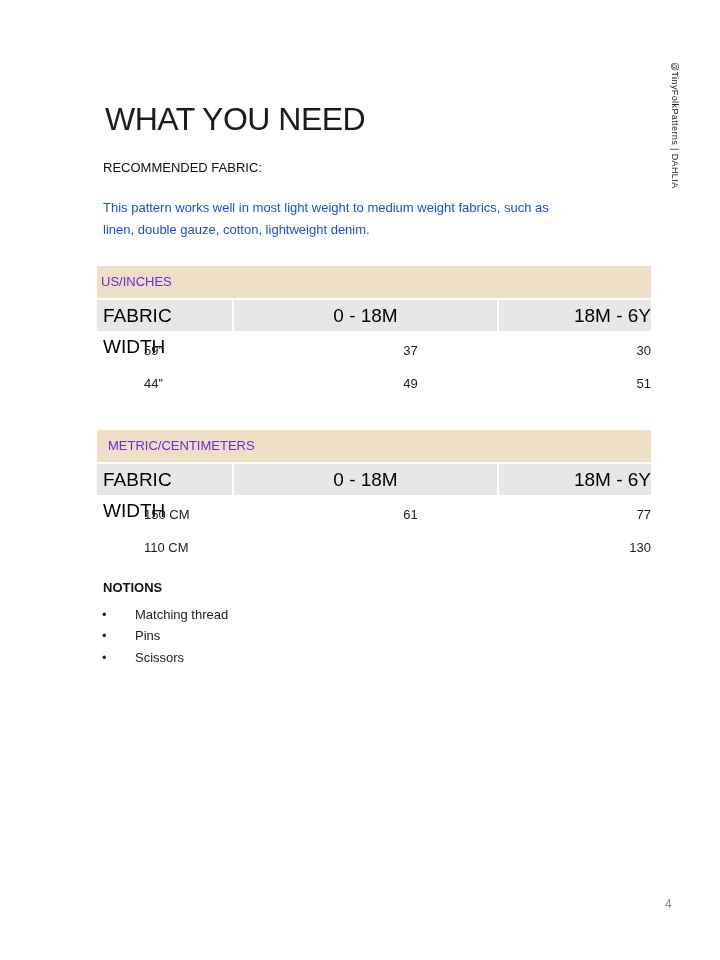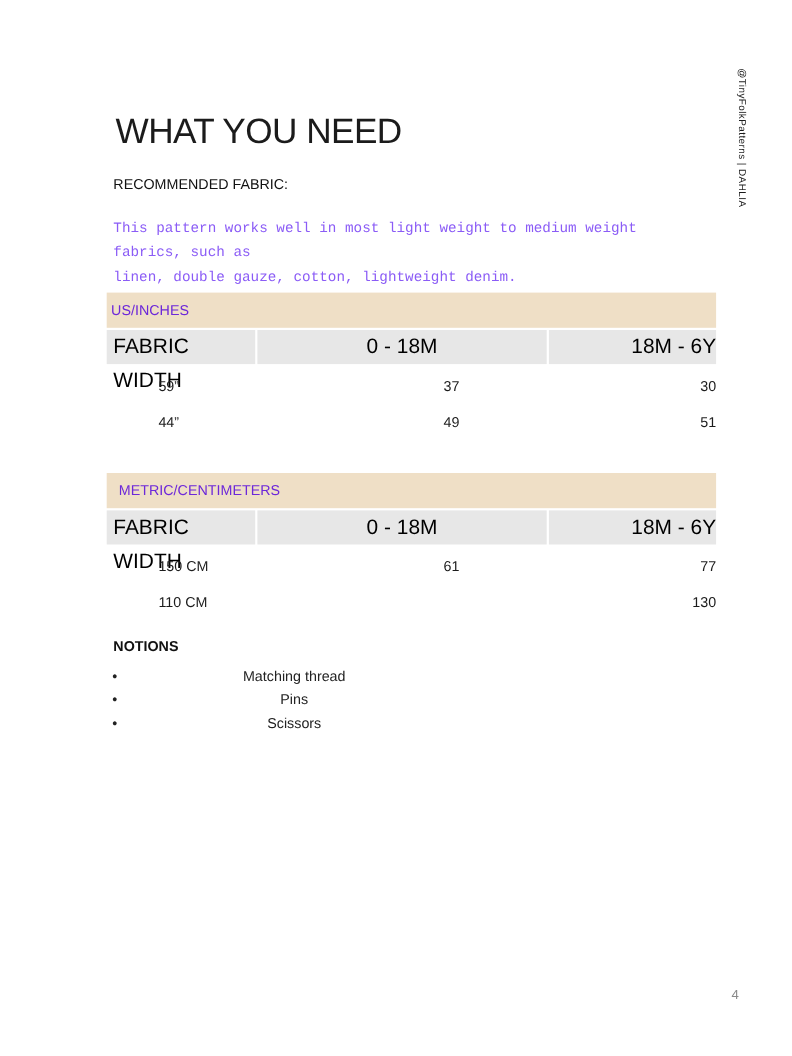--- a/index.html
+++ b/index.html
@@ -10,21 +10,21 @@
   .page-title {
     position:absolute; left:105px; top:101px;
     font-size:32px; letter-spacing:-0.5px; color:#1b1b1b; white-space:nowrap;
   }
   .rec-heading {
     position:absolute; left:103px; top:160px;
     font-size:13px; font-weight:normal; color:#111;
   }
   .rec-body {
     position:absolute; left:103px; top:197px; width:540px;
-    font-size:13px; line-height:22px; color:#8b5cf6;font-family:Liberation Mono, monospace;
+    font-size:13px; line-height:22px; color:#1d4ed8;
   }
   .size-table { position:absolute; left:97px; width:554px; }
   .table-us    { top:266px; }
   .table-metric{ top:430px; }
   .band {
     height:32px; line-height:32px; background:var(--band,#efdfc6);
     font-size:13px; color:#6d28d9; padding-left:4px; box-sizing:border-box;
   }
   .table-metric .band { padding-left:11px; }
   .thead { display:flex; gap:2px; margin-top:2px; }
@@ -33,21 +33,21 @@
     font-size:19px; color:#000000; box-sizing:border-box;
   }
   .col1 { width:135px; padding-left:6px; text-align:left; }
   .col2 { width:263px; text-align:center; }
   .col3 { flex:1; text-align:right;padding-left:28px; }
   .tbody { margin-top:3px; }
   .trow { display:flex; height:33px; align-items:center; font-size:13px; color:#1c1c1c; }
   .trow .col1 { padding-left:2px;margin-left:45px; }
   .notions { position:absolute; left:100px; top:580px; width:300px; }
   .notions-heading { font-size:13px; font-weight:bold; color:#111; padding-left:3px; }
-  .notions-list { list-style:none; margin:9px 0 0 0; padding:0;text-align:center; }
+  .notions-list { list-style:none; margin:9px 0 0 0; padding:0; }
   .notions-list li {
     position:relative; padding-left:35px; font-size:13px; line-height:21.3px; color:#222;
   }
   .notions-list li::before {
     content:"\2022"; position:absolute; left:2px; top:0; font-size:13px; color:#222;
   }
   .side-text {
     position:absolute; left:670px; top:62px;
     writing-mode:vertical-rl; font-size:9px; letter-spacing:0.4px;
     color:#1a1a1a; white-space:nowrap;

